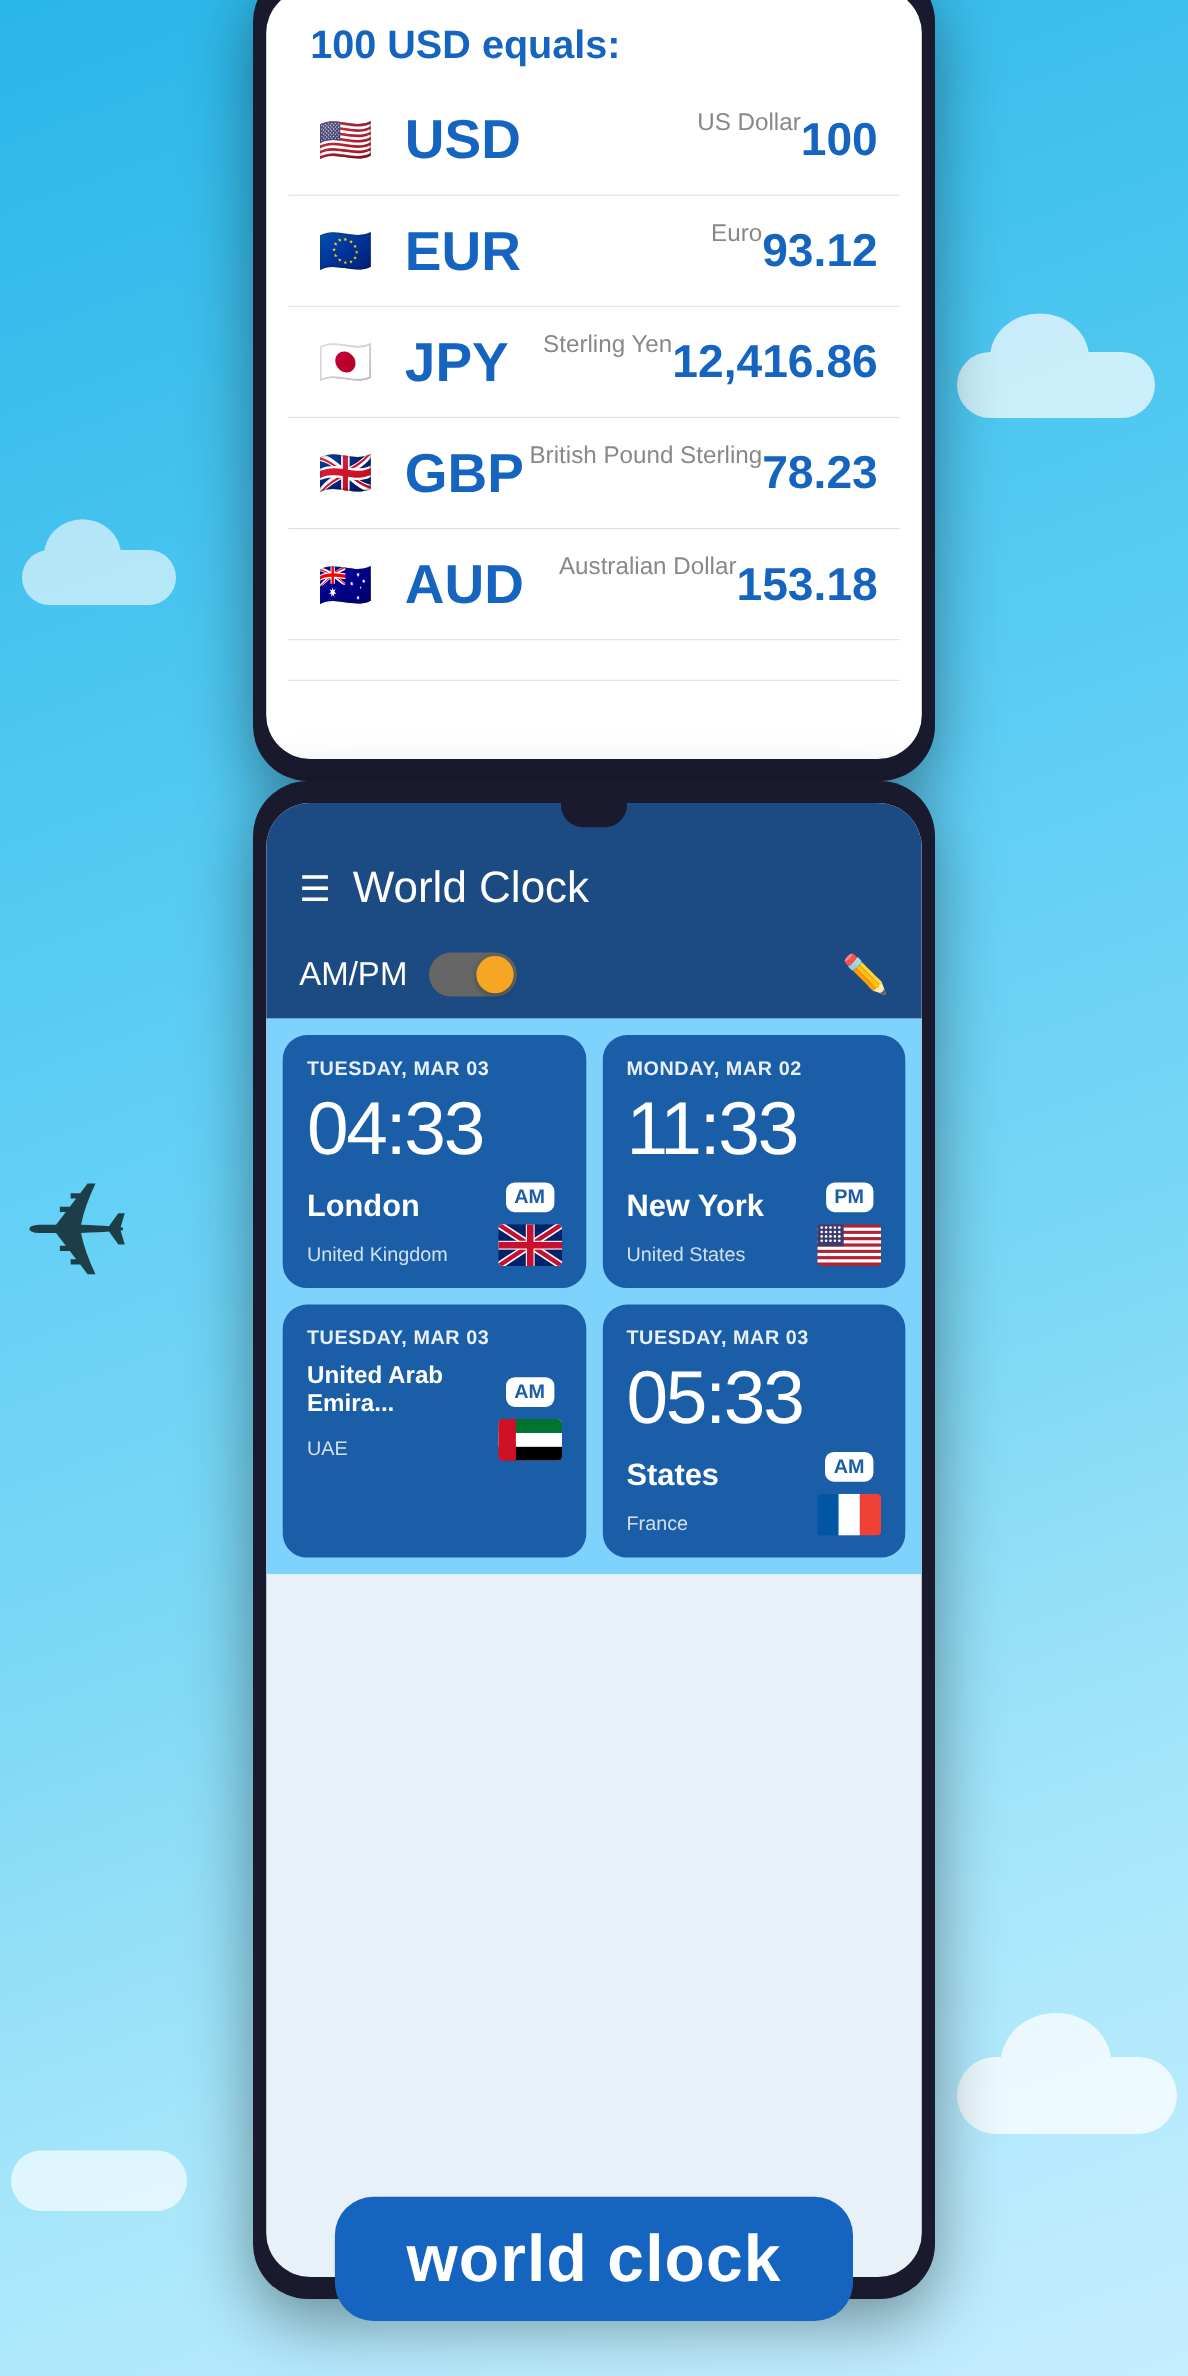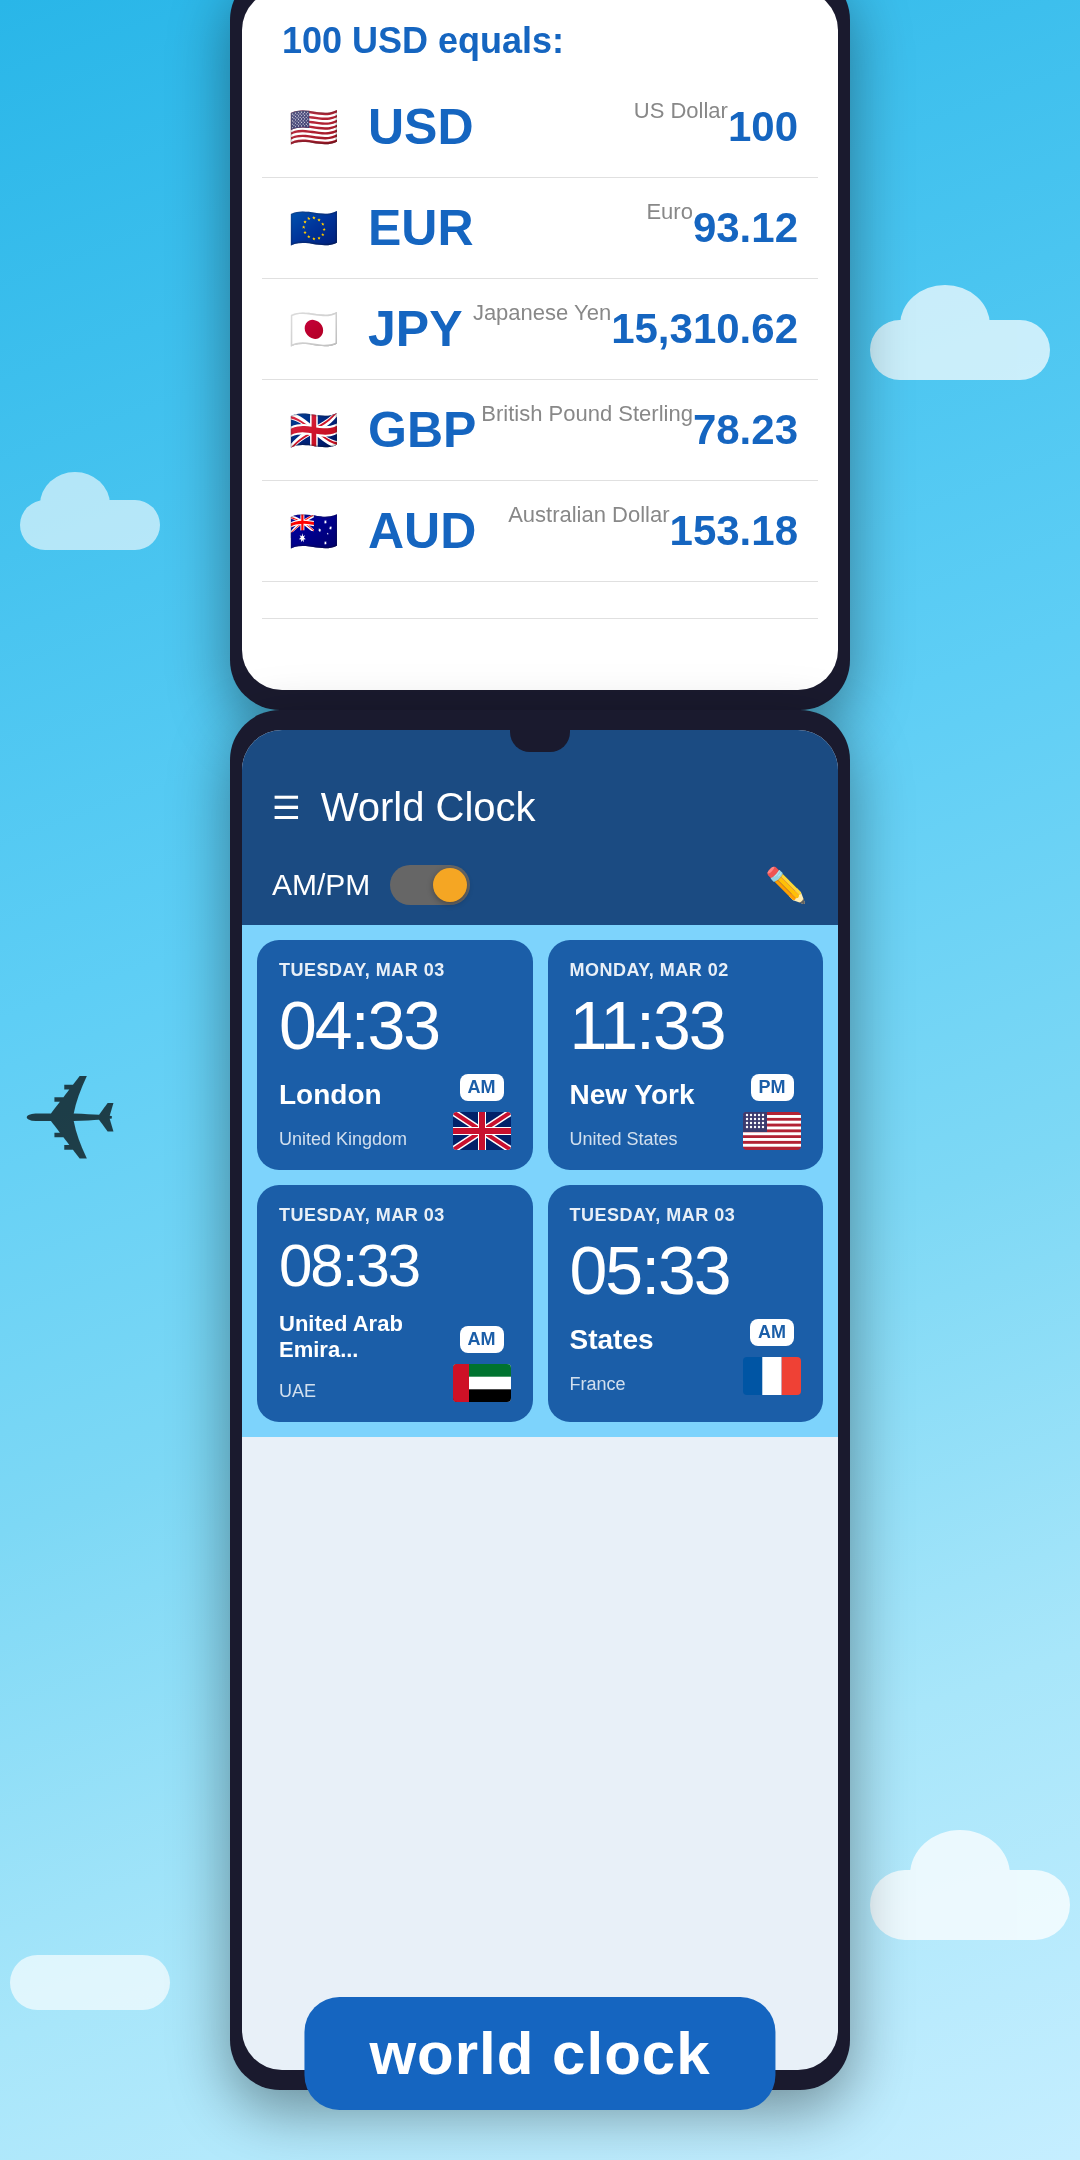--- a/index.html
+++ b/index.html
@@ -384,23 +384,23 @@
           <div class="currency-code">EUR</div>
           <div style="font-size:22px;color:#888;">Euro</div>
         </div>
         <div class="currency-value">93.12</div>
       </div>
 
       <div class="currency-row">
         <div class="currency-flag">🇯🇵</div>
         <div class="currency-code-name">
           <div class="currency-code">JPY</div>
-          <div style="font-size:22px;color:#888;">Japanese Yen</div>
-        </div>
-        <div class="currency-value">15,310.62</div>
+          <div style="font-size:22px;color:#888;">Sterling Yen</div>
+        </div>
+        <div class="currency-value">12,416.86</div>
       </div>
 
       <div class="currency-row">
         <div class="currency-flag">🇬🇧</div>
         <div class="currency-code-name">
           <div class="currency-code">GBP</div>
           <div style="font-size:22px;color:#888;">British Pound Sterling</div>
         </div>
         <div class="currency-value">78.23</div>
       </div>
@@ -509,21 +509,20 @@
               <circle cx="12" cy="15" r="1.2" fill="white"></circle>
               <circle cx="16" cy="15" r="1.2" fill="white"></circle>
               <circle cx="20" cy="15" r="1.2" fill="white"></circle>
             </svg>
           </div>
         </div>
       </div>
 
       <div class="clock-card">
         <div class="card-date">TUESDAY, MAR 03</div>
-        <div class="card-time" style="font-size:60px;">08:33</div>
         <div class="card-bottom">
           <div>
             <div class="card-city" style="font-size:22px;">United Arab Emira...</div>
             <div class="card-country">UAE</div>
           </div>
           <div class="card-flag-container">
             <div class="ampm-badge">AM</div>
 
             <svg width="58" height="38" viewBox="0 0 58 38" style="border-radius:4px;">
               <rect width="58" height="38" fill="white"></rect>

